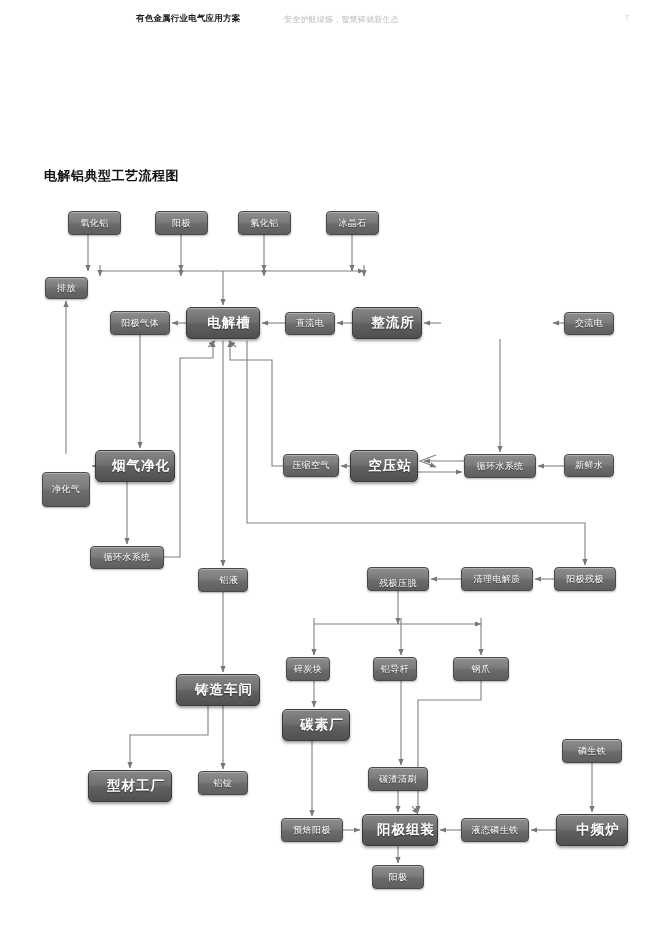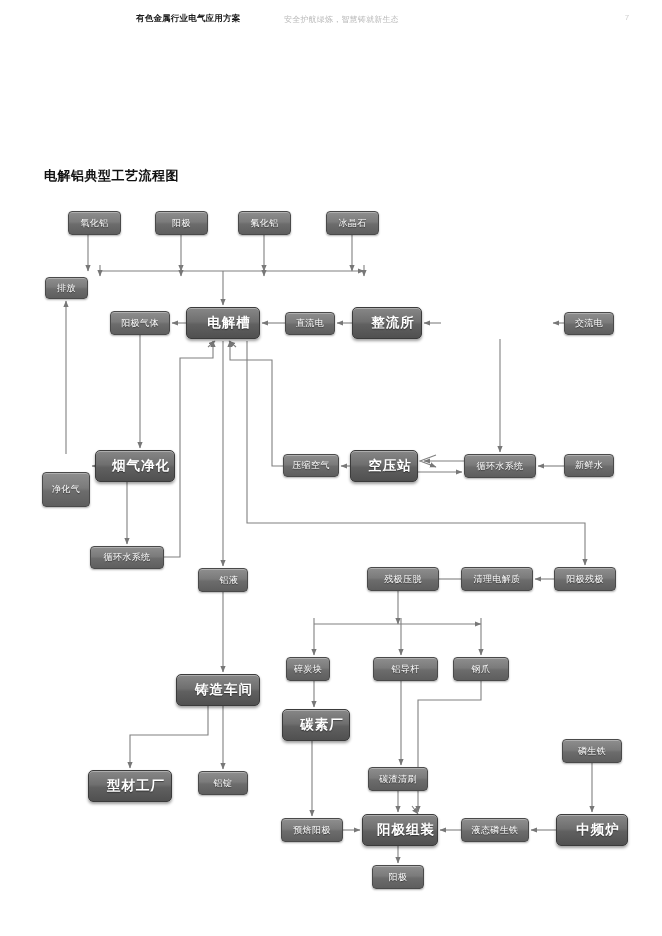--- a/index.html
+++ b/index.html
@@ -192,33 +192,33 @@
     </div>
     <div class="node" style="left: 564px; top: 454px; width: 50px; height: 23px;">
       <span>新鲜水</span>
     </div>
     <div class="node" style="left: 90px; top: 546px; width: 74px; height: 23px;">
       <span>循环水系统</span>
     </div>
     <div class="node" style="left: 198px; top: 568px; width: 50px; height: 24px; padding-left: 12px;">
       <span>铝液</span>
     </div>
-    <div class="node" style="left: 367px; top: 567px; width: 72px; height: 24px;">
+    <div class="node" style="left: 367px; top: 567px; width: 62px; height: 24px; align-items: flex-end;">
       <span>残极压脱</span>
     </div>
     <div class="node" style="left: 461px; top: 567px; width: 72px; height: 24px;">
       <span>清理电解质</span>
     </div>
     <div class="node" style="left: 554px; top: 567px; width: 62px; height: 24px;">
       <span>阳极残极</span>
     </div>
     <div class="node" style="left: 286px; top: 657px; width: 44px; height: 24px; font-family: Liberation Serif, serif;">
       <span>碎炭块</span>
     </div>
-    <div class="node" style="left: 373px; top: 657px; width: 65px; height: 24px;">
+    <div class="node" style="left: 373px; top: 657px; width: 44px; height: 24px;">
       <span>铝导杆</span>
     </div>
     <div class="node" style="left: 453px; top: 657px; width: 56px; height: 24px;">
       <span>钢爪</span>
     </div>
     <div class="node big" style="left: 176px; top: 674px; width: 84px; height: 32px;">
       <span>铸造车间</span>
     </div>
     <div class="node big" style="left: 282px; top: 709px; width: 68px; height: 32px;">
       <span>碳素厂</span>

